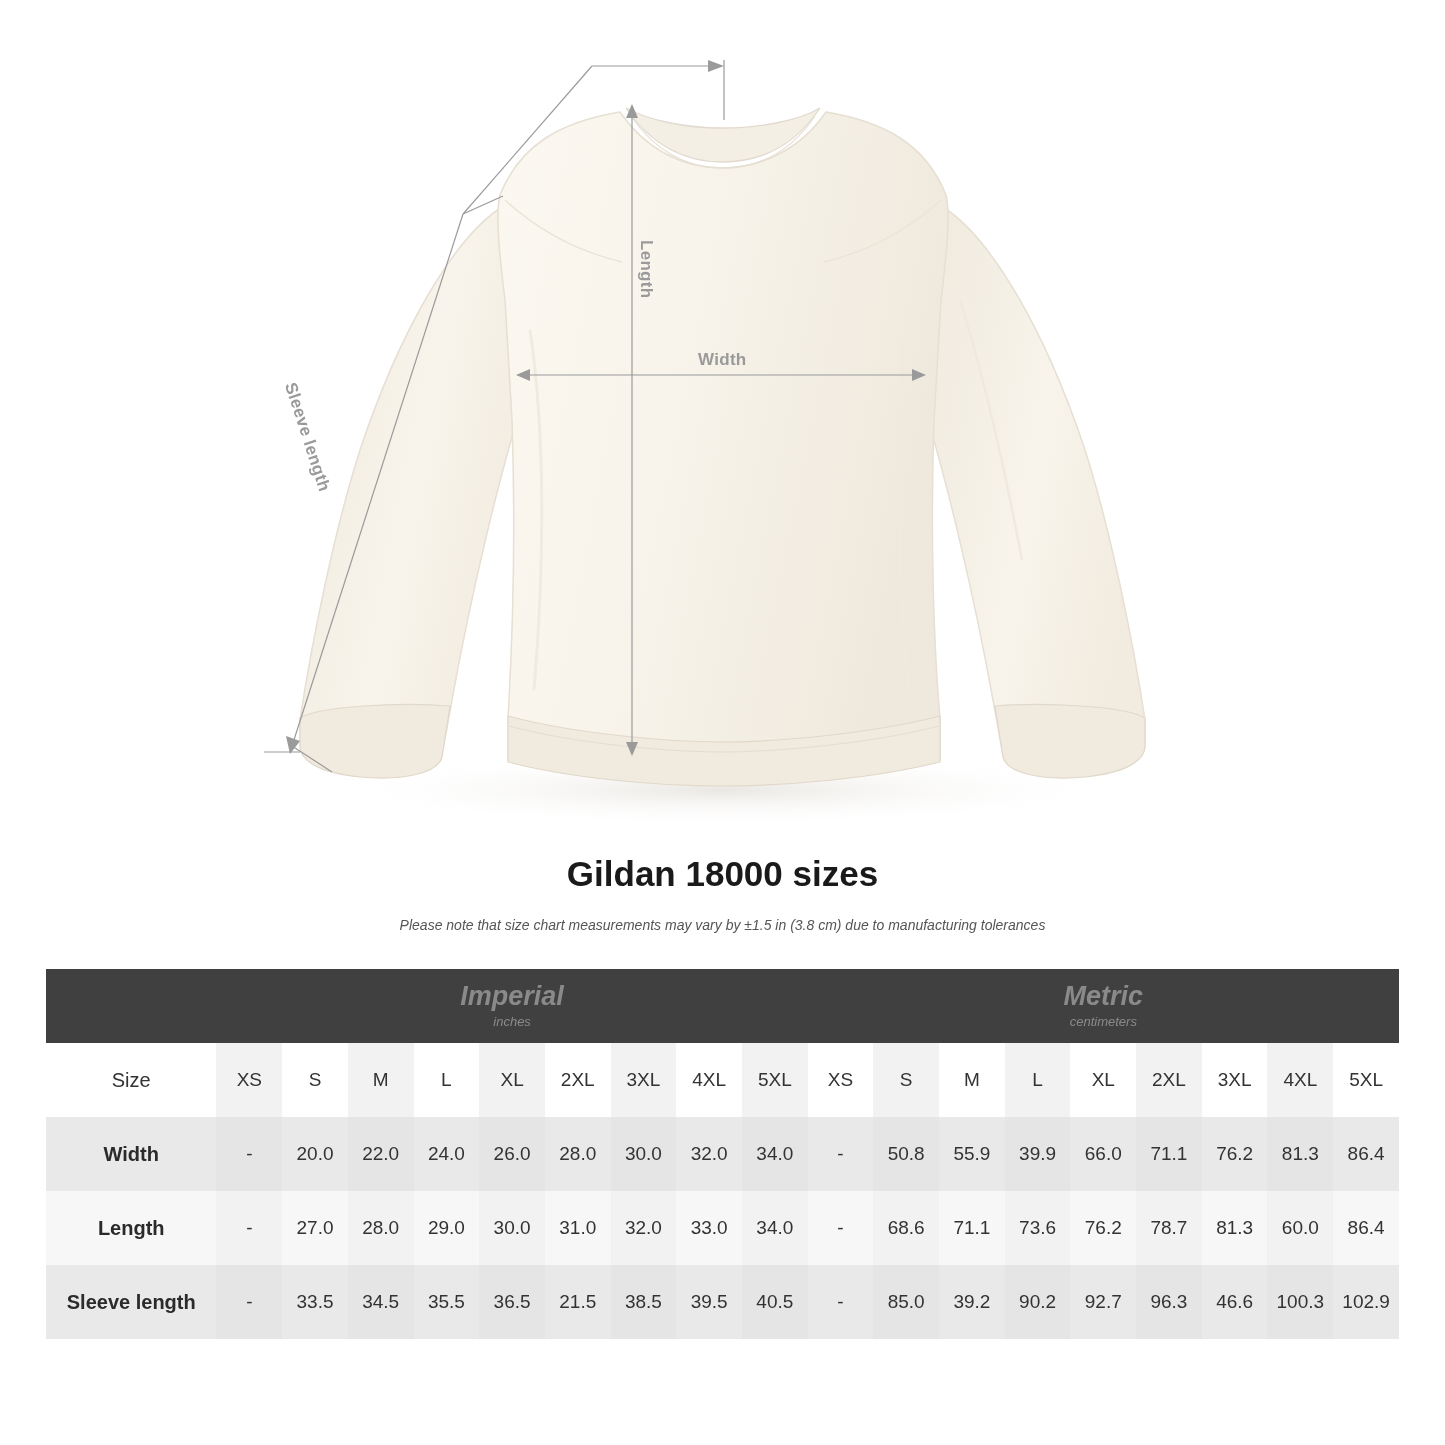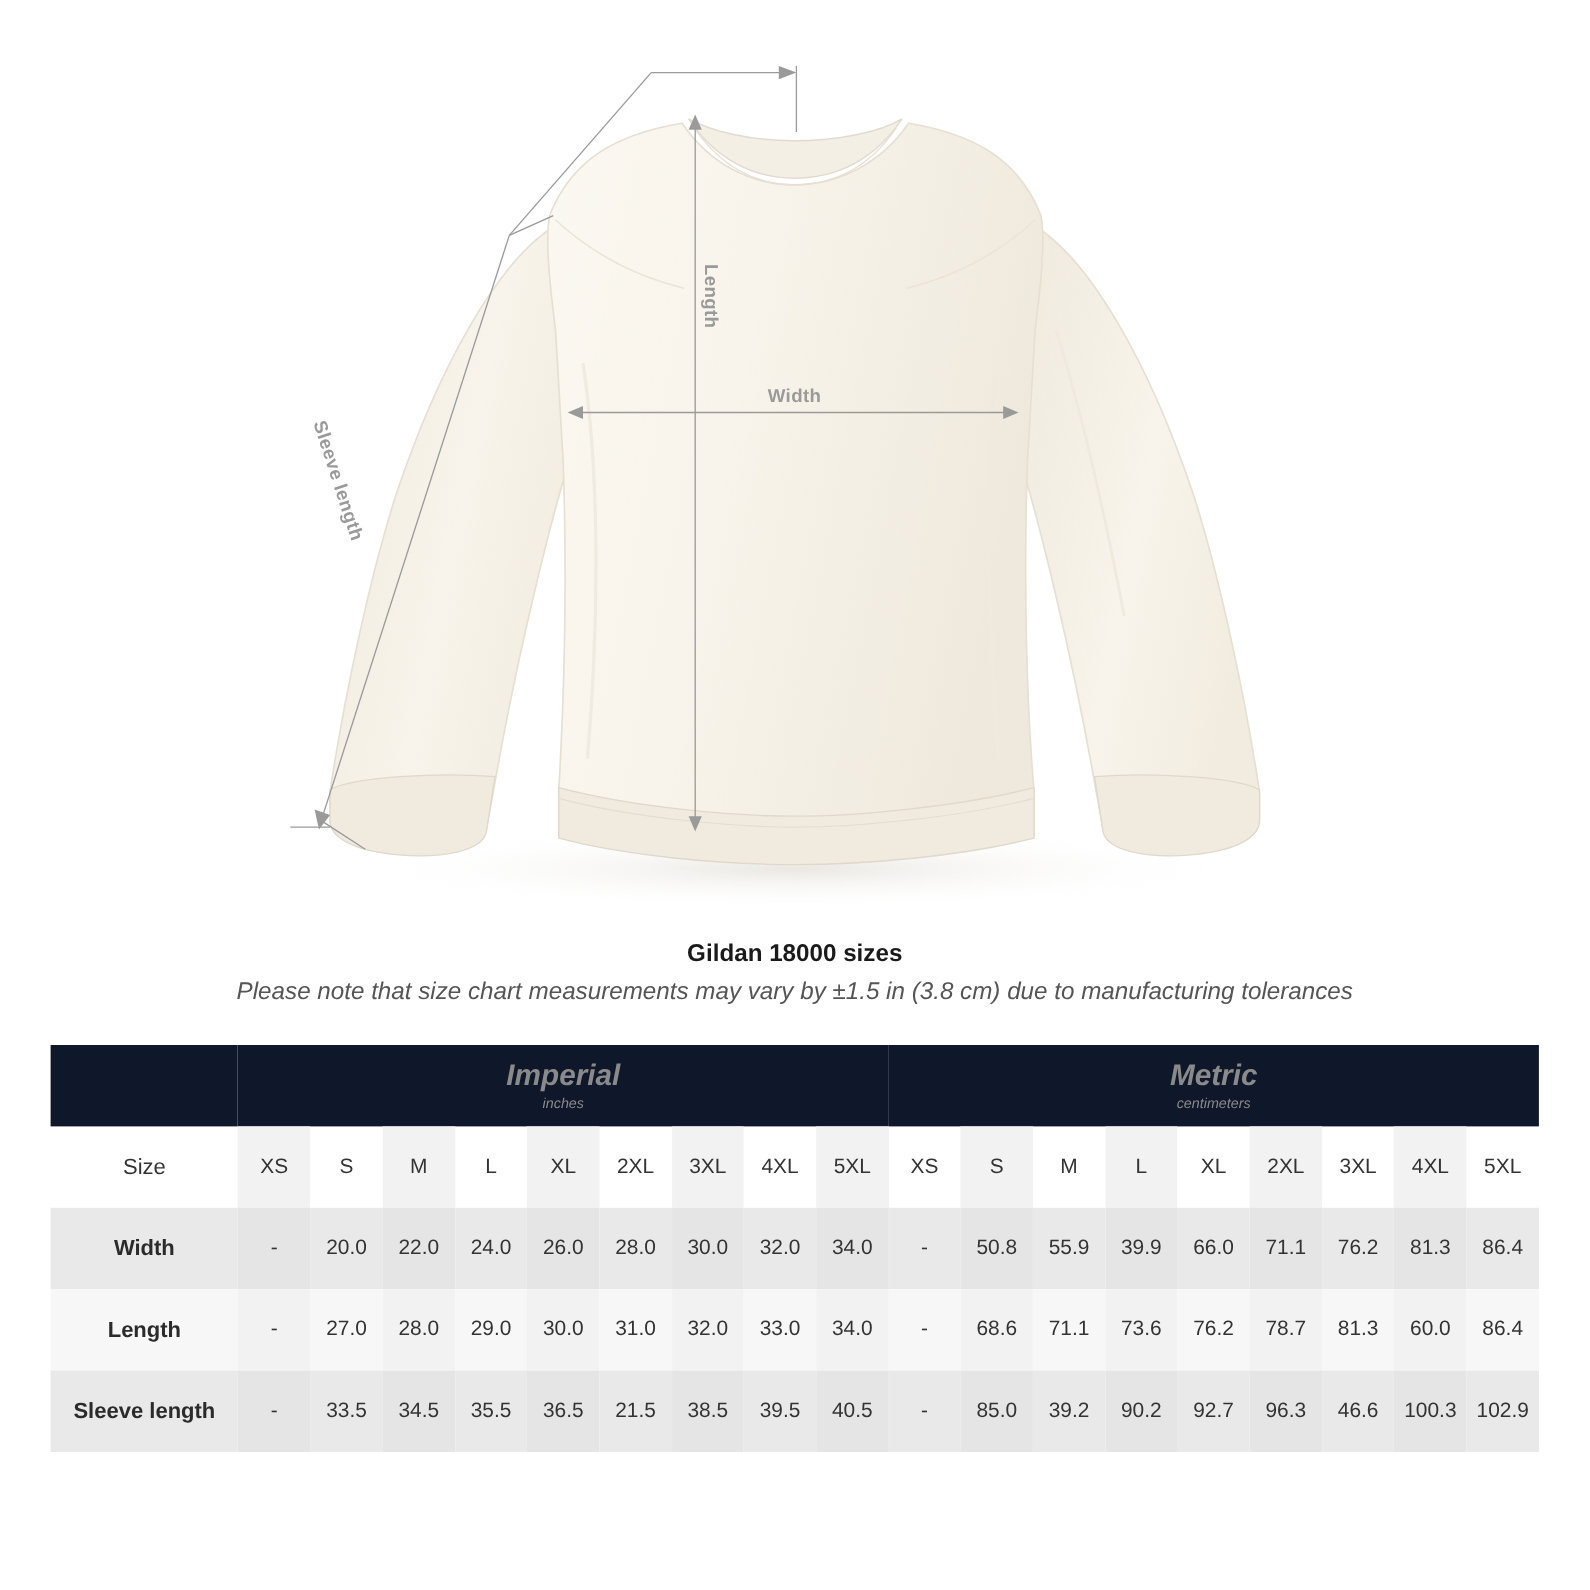--- a/index.html
+++ b/index.html
@@ -41,27 +41,27 @@
   .label-width { left: 698px; top: 350px; }
   .label-sleeve {
     left: 299px; top: 380px;
     transform-origin: left top;
     transform: rotate(72deg);
   }
 
   
   .title-block { text-align: center; margin-top: 14px; }
   .chart-title {
-    font-size: 22px;
+    font-size: 35px;
     font-weight: bold;
     color: #1a1a1a;
-    margin: 0 0 8px 0;
+    margin: 0 0 23px 0;
   }
   .chart-note {
-    font-size: 22px;
+    font-size: 14px;
     font-style: italic;
     color: #555;
     margin: 0;
   }
 
   
   .table-wrap {
     margin: 36px 46px 0 46px;
     width: 1353px;
   }
@@ -76,21 +76,21 @@
     color: #333;
     font-weight: normal;
     padding: 0;
     height: 74px;
     vertical-align: middle;
   }
   col.label-col { width: 12.6%; }
   col.sz { width: 4.855%; }
 
   .unit-row td {
-    background: #0f172a;
+    background: #404040;
     height: 112px;
     vertical-align: middle;
   }
   .unit-name {
     font-size: 27px;
     font-style: italic;
     font-weight: bold;
     color: #8a8a8a;
     line-height: 1.15;
   }

